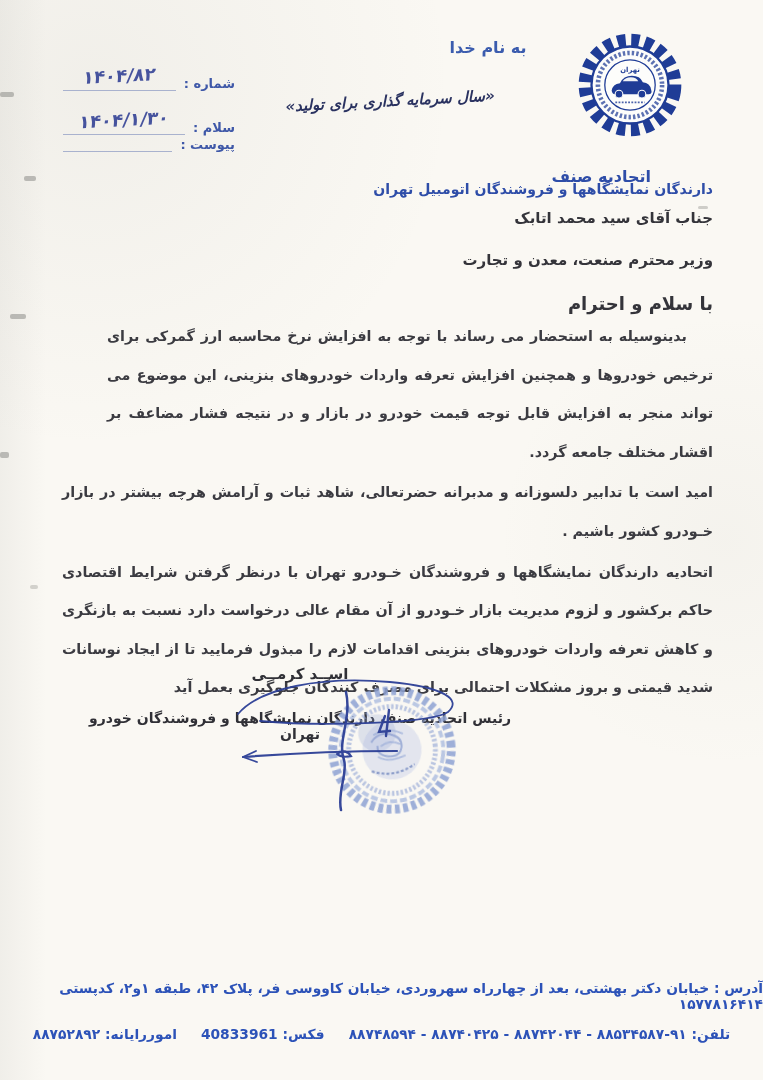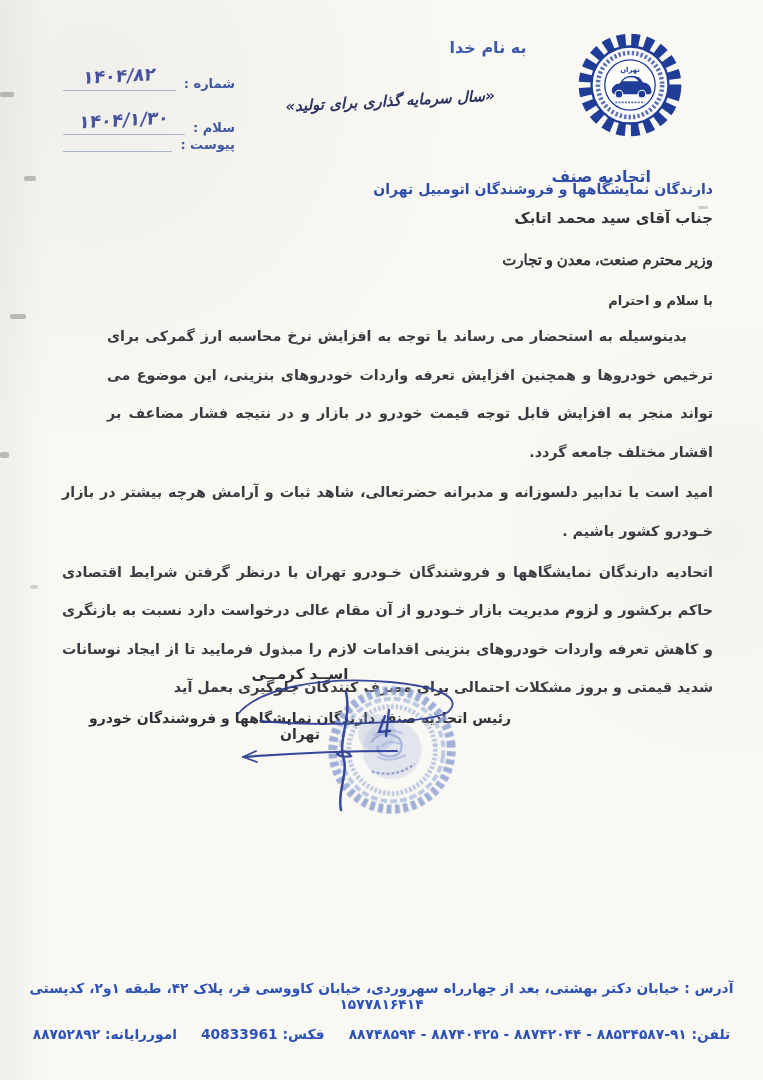--- a/index.html
+++ b/index.html
@@ -28,35 +28,35 @@
   }
   .bismillah{top:38px;left:423px;width:130px;text-align:center;color:#3b5cae;font-size:16px;font-weight:600;}
   .slogan{
     top:92px;left:272px;width:236px;text-align:center;color:#2a3260;
     font-size:15px;font-weight:600;font-style:italic;transform:rotate(-3deg);letter-spacing:.5px;
   }
   .logo{top:30px;left:575px;width:110px;height:110px;}
   .org1{top:158px;right:112px;color:#2e4da8;font-weight:800;font-size:16px;margin-top:9px;}
   .org2{top:181px;right:50px;color:#2e4da8;font-weight:800;font-size:14px;}
   .recipient-name{top:209px;right:50px;color:#34343a;font-weight:800;font-size:15px;}
-  .recipient-title{top:251px;right:50px;color:#34343a;font-weight:800;font-size:15px;font-family:Liberation Serif, serif;}
-  .salutation{top:293px;right:50px;color:#34343a;font-weight:800;font-size:13px;}
+  .recipient-title{top:251px;right:50px;color:#34343a;font-weight:800;font-size:15px;}
+  .salutation{top:293px;right:50px;color:#34343a;font-weight:800;font-size:18px;}
   .body-text{
     top:317px;right:50px;left:62px;
     color:#3b3b41;font-size:14.3px;font-weight:700;line-height:2.7;
     text-align:justify;
   }
   .body-text p{margin:0 0 2px 0;}
   .body-text p.indent{text-indent:26px;margin-left:45px;}
   .sig-block{top:633px;left:70px;width:460px;text-align:center;}
   .sig-name{color:#303036;font-weight:800;font-size:15px;letter-spacing:.5px;margin-top:32px;}
   .sig-title{margin-top:27px;color:#303036;font-weight:800;font-size:14px;}
   .stamp{top:676px;left:318px;width:148px;height:148px;transform:rotate(-7deg);filter:blur(.3px);}
   .pen{top:670px;left:225px;width:250px;height:180px;}
-  .footer-address{top:980px;left:0;right:0;text-align:center;color:#2c52b8;font-weight:800;font-size:13.8px;}
+  .footer-address{top:980px;left:0;right:0;text-align:right;color:#2c52b8;font-weight:800;font-size:13.8px;}
   .footer-contacts{top:1026px;left:0;right:0;display:flex;justify-content:center;gap:24px;direction:rtl;
     color:#2c52b8;font-weight:800;font-size:13.8px;}
   .mark{position:absolute;background:#8d8d88;opacity:.55;border-radius:2px;}
 </style>
 </head>
 <body>
 
 <div class="page">
 
   <div class="mark" style="left:0;top:92px;width:14px;height:5px;"></div>

